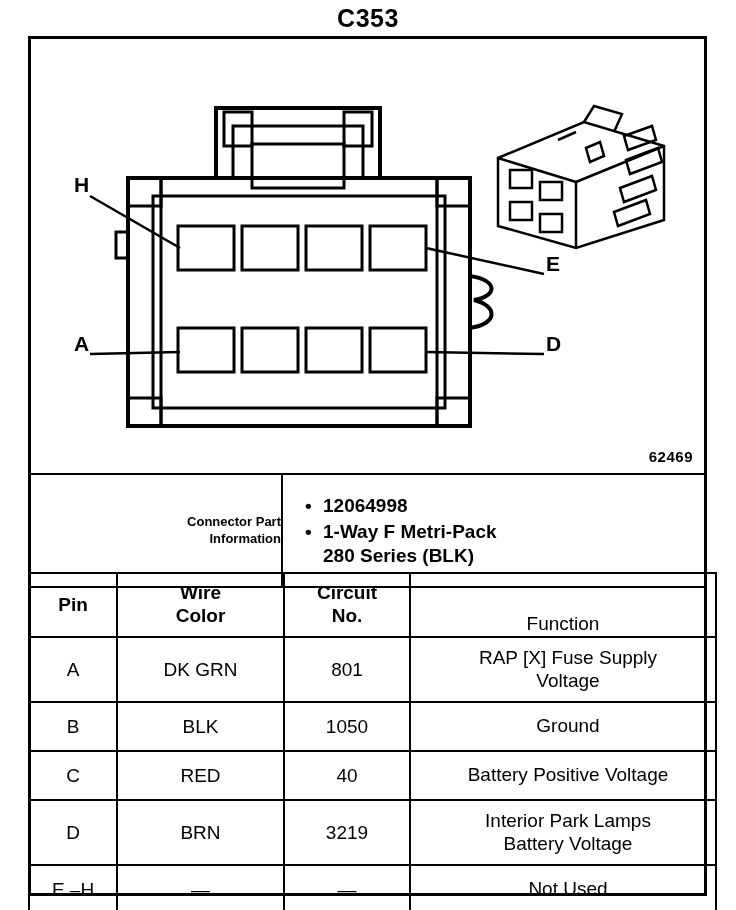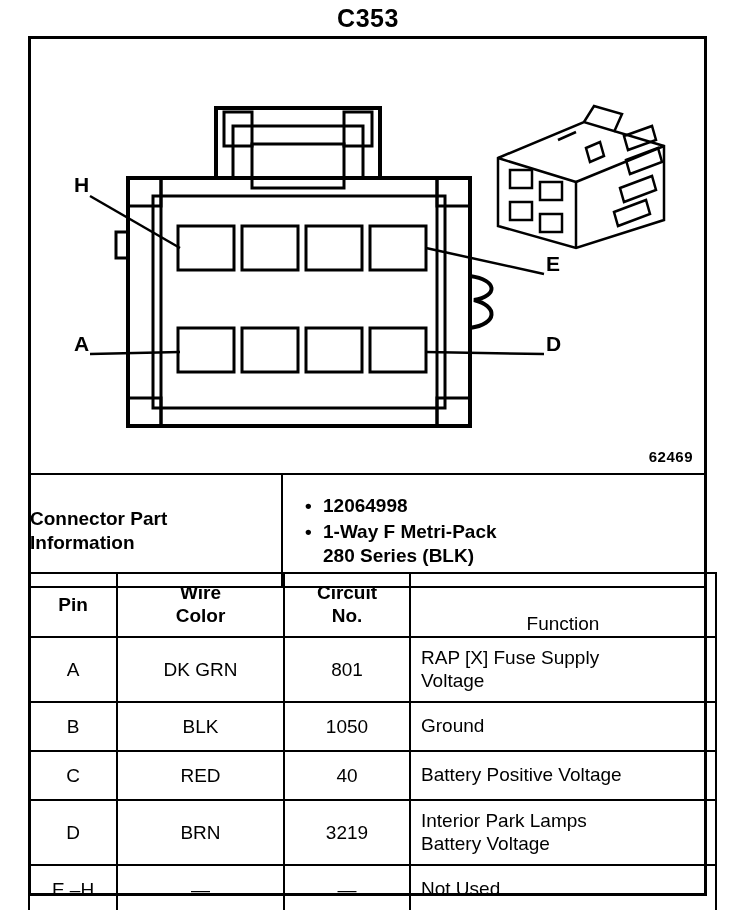--- a/index.html
+++ b/index.html
@@ -85,22 +85,22 @@
   
   .cpi {
     top: 473px;
     height: 99px;
   }
   .cpi td {
     height: 99px;
   }
   .cpi .cpi-label {
     width: 251px;
-    text-align: left;
-    font-size: 19px;
+    text-align: right;
+    font-size: 13px;
     font-weight: bold;
     line-height: 1.25;
   }
   .cpi .cpi-bullets {
     padding: 6px 0 6px 22px;
   }
   .bullet-row {
     font-size: 19px;
     font-weight: bold;
     line-height: 1.22;
@@ -119,21 +119,21 @@
   .pins {
     top: 572px;
   }
   .pins th, .pins td {
     text-align: center;
     font-size: 19px;
   }
   .pins .c-pin   { width: 86px; margin-top: 8px; }
   .pins .c-color { width: 165px; margin-top: 24px; }
   .pins .c-circ  { width: 124px; }
-  .pins .c-func  { width: 304px; text-align: left; padding-left: 10px; }
+  .pins .c-func  { width: 304px; text-align: center; padding-left: 10px; }
   .pins thead th {
     font-weight: bold;
     line-height: 1.2;
     height: 62px;
   }
   .pins thead th.c-func {
     font-weight: normal;
     text-align: center;
     padding-left: 0;
     vertical-align: bottom;

